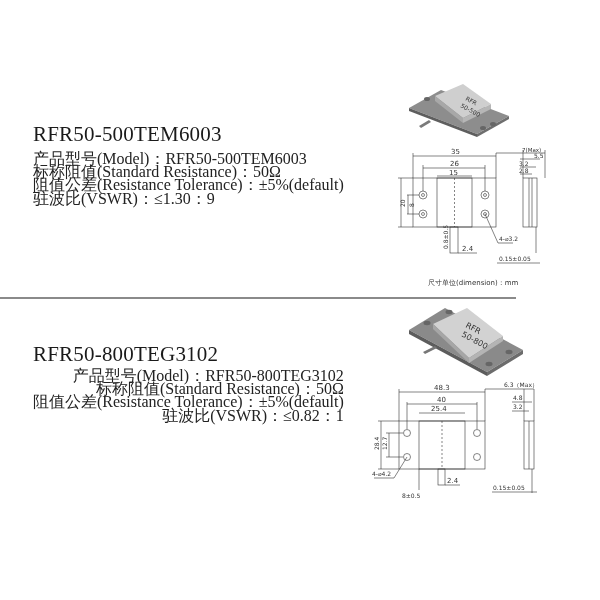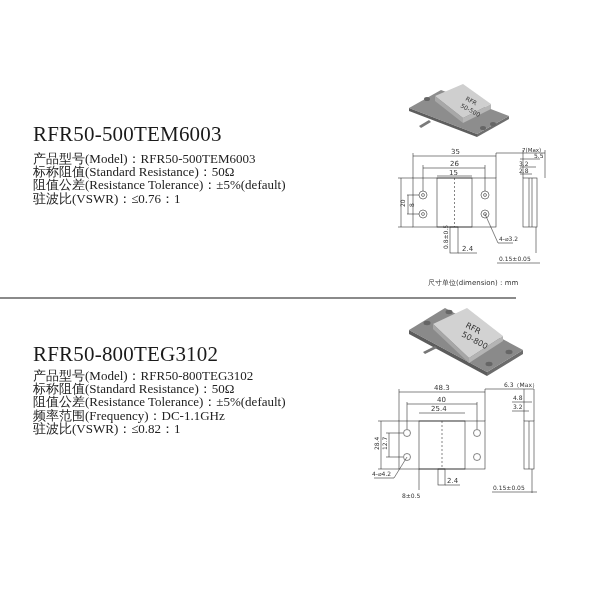--- a/index.html
+++ b/index.html
@@ -1,35 +1,35 @@
 <!DOCTYPE html>
 <html><head>
 <meta charset="utf-8">
 <style>
   html, body { margin: 0; padding: 0; background: #ffffff; }
   body { width: 600px; height: 600px; position: relative; overflow: hidden;
          font-family: "Liberation Serif", "DejaVu Serif", serif; color: #222; }
   .section { position: absolute; left: 0; width: 600px; }
   .title { position: absolute; left: 33px; font-size: 21px; color: #1a1a1a; letter-spacing: 0.2px; white-space: nowrap; }
-  .specs { position: absolute; left: 33px; font-size: 13px; line-height: 13.2px; color: #222; white-space: nowrap; }
+  .specs { position: absolute; left: 33px; font-size: 16px; line-height: 13.2px; color: #222; white-space: nowrap; }
   .spec-line { display: block; }
   .divider { position: absolute; left: 0; top: 297px; width: 516px; height: 2px; background: #8a8a8a; }
   .unit-note { position: absolute; font-family: "DejaVu Sans", sans-serif; font-size: 7px; color: #333; white-space: nowrap; text-align: center; }
   svg text { font-family: "DejaVu Sans", sans-serif; fill: #333; }
 </style>
 </head>
 <body>
 
 <div class="section" style="top:0;height:297px;">
   <div class="title" style="top:122px;">RFR50-500TEM6003</div>
   <div class="specs" style="top:152px;">
     <span class="spec-line"><span>产品型号(Model)：</span><span>RFR50-500TEM6003</span></span>
     <span class="spec-line"><span>标称阻值(Standard Resistance)：</span><span>50Ω</span></span>
     <span class="spec-line"><span>阻值公差(Resistance Tolerance)：</span><span>±5%(default)</span></span>
-    <span class="spec-line"><span>驻波比(VSWR)：</span><span>≤0.76：1</span></span>
+    <span class="spec-line"><span>驻波比(VSWR)：</span><span>≤1.30：9</span></span>
   </div>
 
   <svg style="position:absolute;left:405px;top:82px;" width="110" height="56" viewBox="0 0 110 56">
     <polygon points="4,26 36,8 104,34 72,52" fill="#8d8d8d"></polygon>
     <polygon points="4,26 72,52 72,55 4,29" fill="#5e5e5e"></polygon>
     <polygon points="72,52 104,34 104,37 72,55" fill="#6e6e6e"></polygon>
     <polygon points="24,38 14,44 16,46 26,40" fill="#7a7a7a"></polygon>
     <polygon points="30,14 58,2 86,22 58,36" fill="#cfcfcf"></polygon>
     <polygon points="30,14 58,36 58,41 30,19" fill="#a8a8a8"></polygon>
     <polygon points="58,36 86,22 86,27 58,41" fill="#b6b6b6"></polygon>
@@ -104,25 +104,24 @@
     <text x="104" y="116" font-size="6">0.15±0.05</text>
   </svg>
 
   <div class="unit-note" style="left:428px;top:278px;">尺寸单位(dimension)：mm</div>
 </div>
 
 <div class="divider"></div>
 
 <div class="section" style="top:300px;height:300px;">
   <div class="title" style="top:42px;">RFR50-800TEG3102</div>
-  <div class="specs" style="top:69px;">
+  <div class="specs" style="top:69px;text-align:right;">
     <span class="spec-line"><span>产品型号(Model)：</span><span>RFR50-800TEG3102</span></span>
     <span class="spec-line"><span>标称阻值(Standard Resistance)：</span><span>50Ω</span></span>
     <span class="spec-line"><span>阻值公差(Resistance Tolerance)：</span><span>±5%(default)</span></span>
-    <span class="spec-line"><span>频率范围(Frequency)：</span><span>DC-1.1GHz</span></span>
     <span class="spec-line"><span>驻波比(VSWR)：</span><span>≤0.82：1</span></span>
   </div>
 
   <svg style="position:absolute;left:405px;top:2px;" width="122" height="78" viewBox="0 0 122 78">
     <polygon points="4,28 40,6 118,48 82,70" fill="#8a8a8a"></polygon>
     <polygon points="4,28 82,70 82,74 4,32" fill="#5c5c5c"></polygon>
     <polygon points="82,70 118,48 118,52 82,74" fill="#6c6c6c"></polygon>
     <polygon points="30,44 18,50 20,52 32,46" fill="#777"></polygon>
     <polygon points="28,22 62,6 98,34 64,56" fill="#d2d2d2"></polygon>
     <polygon points="28,22 64,56 64,61 28,27" fill="#a6a6a6"></polygon>

